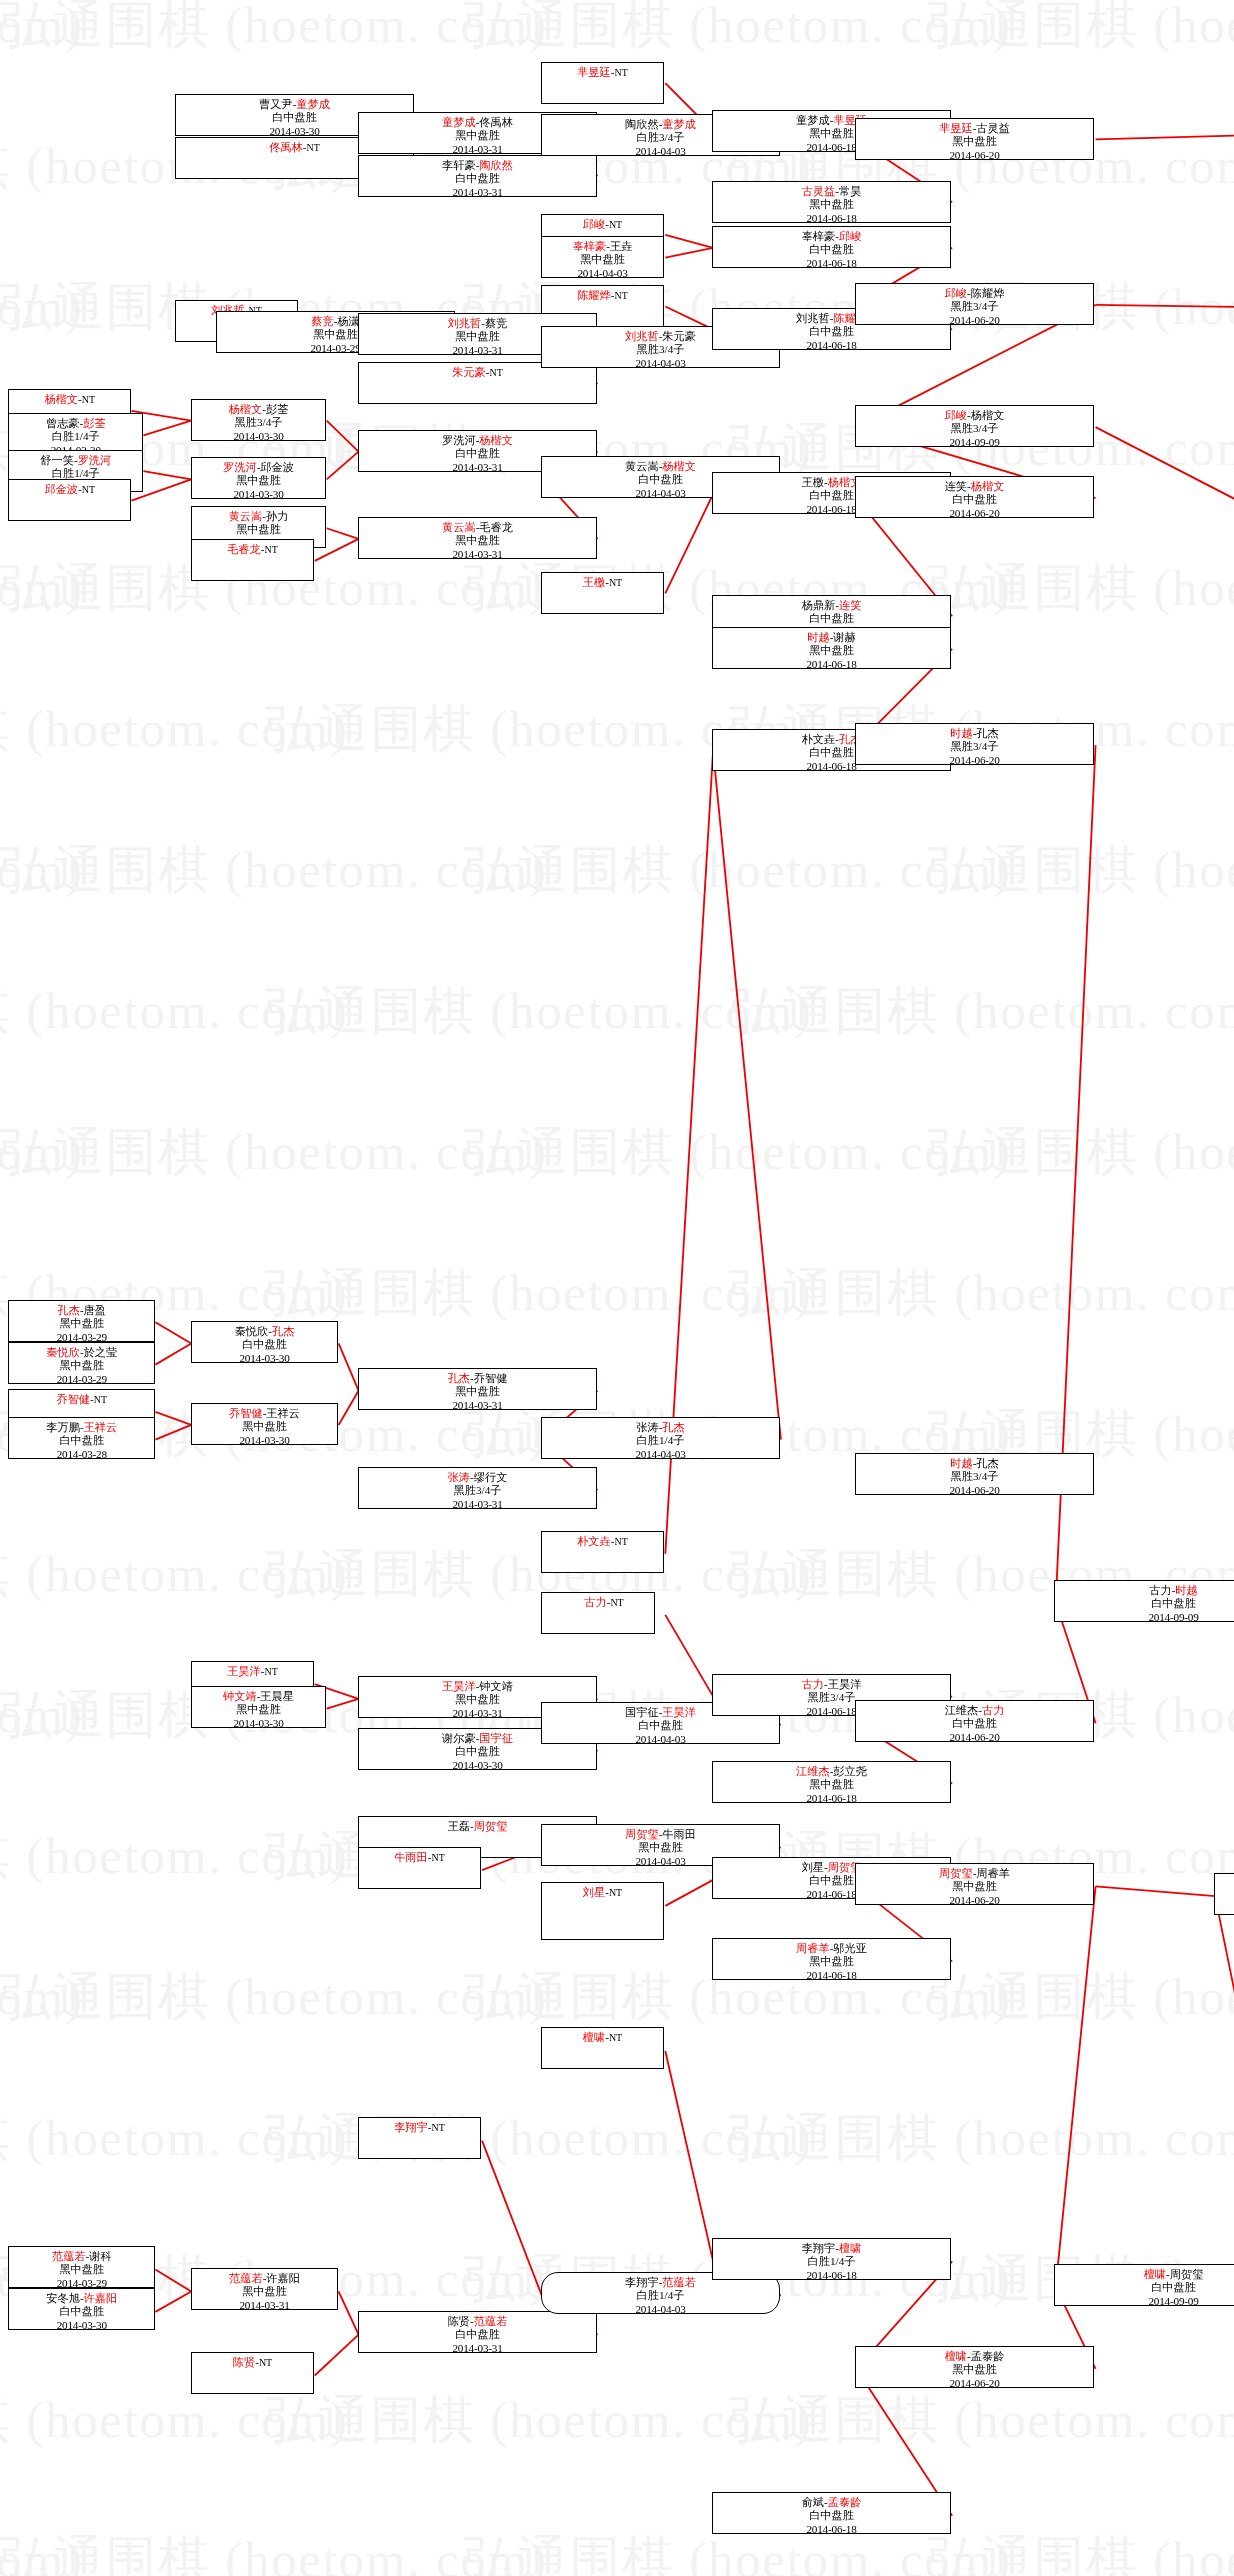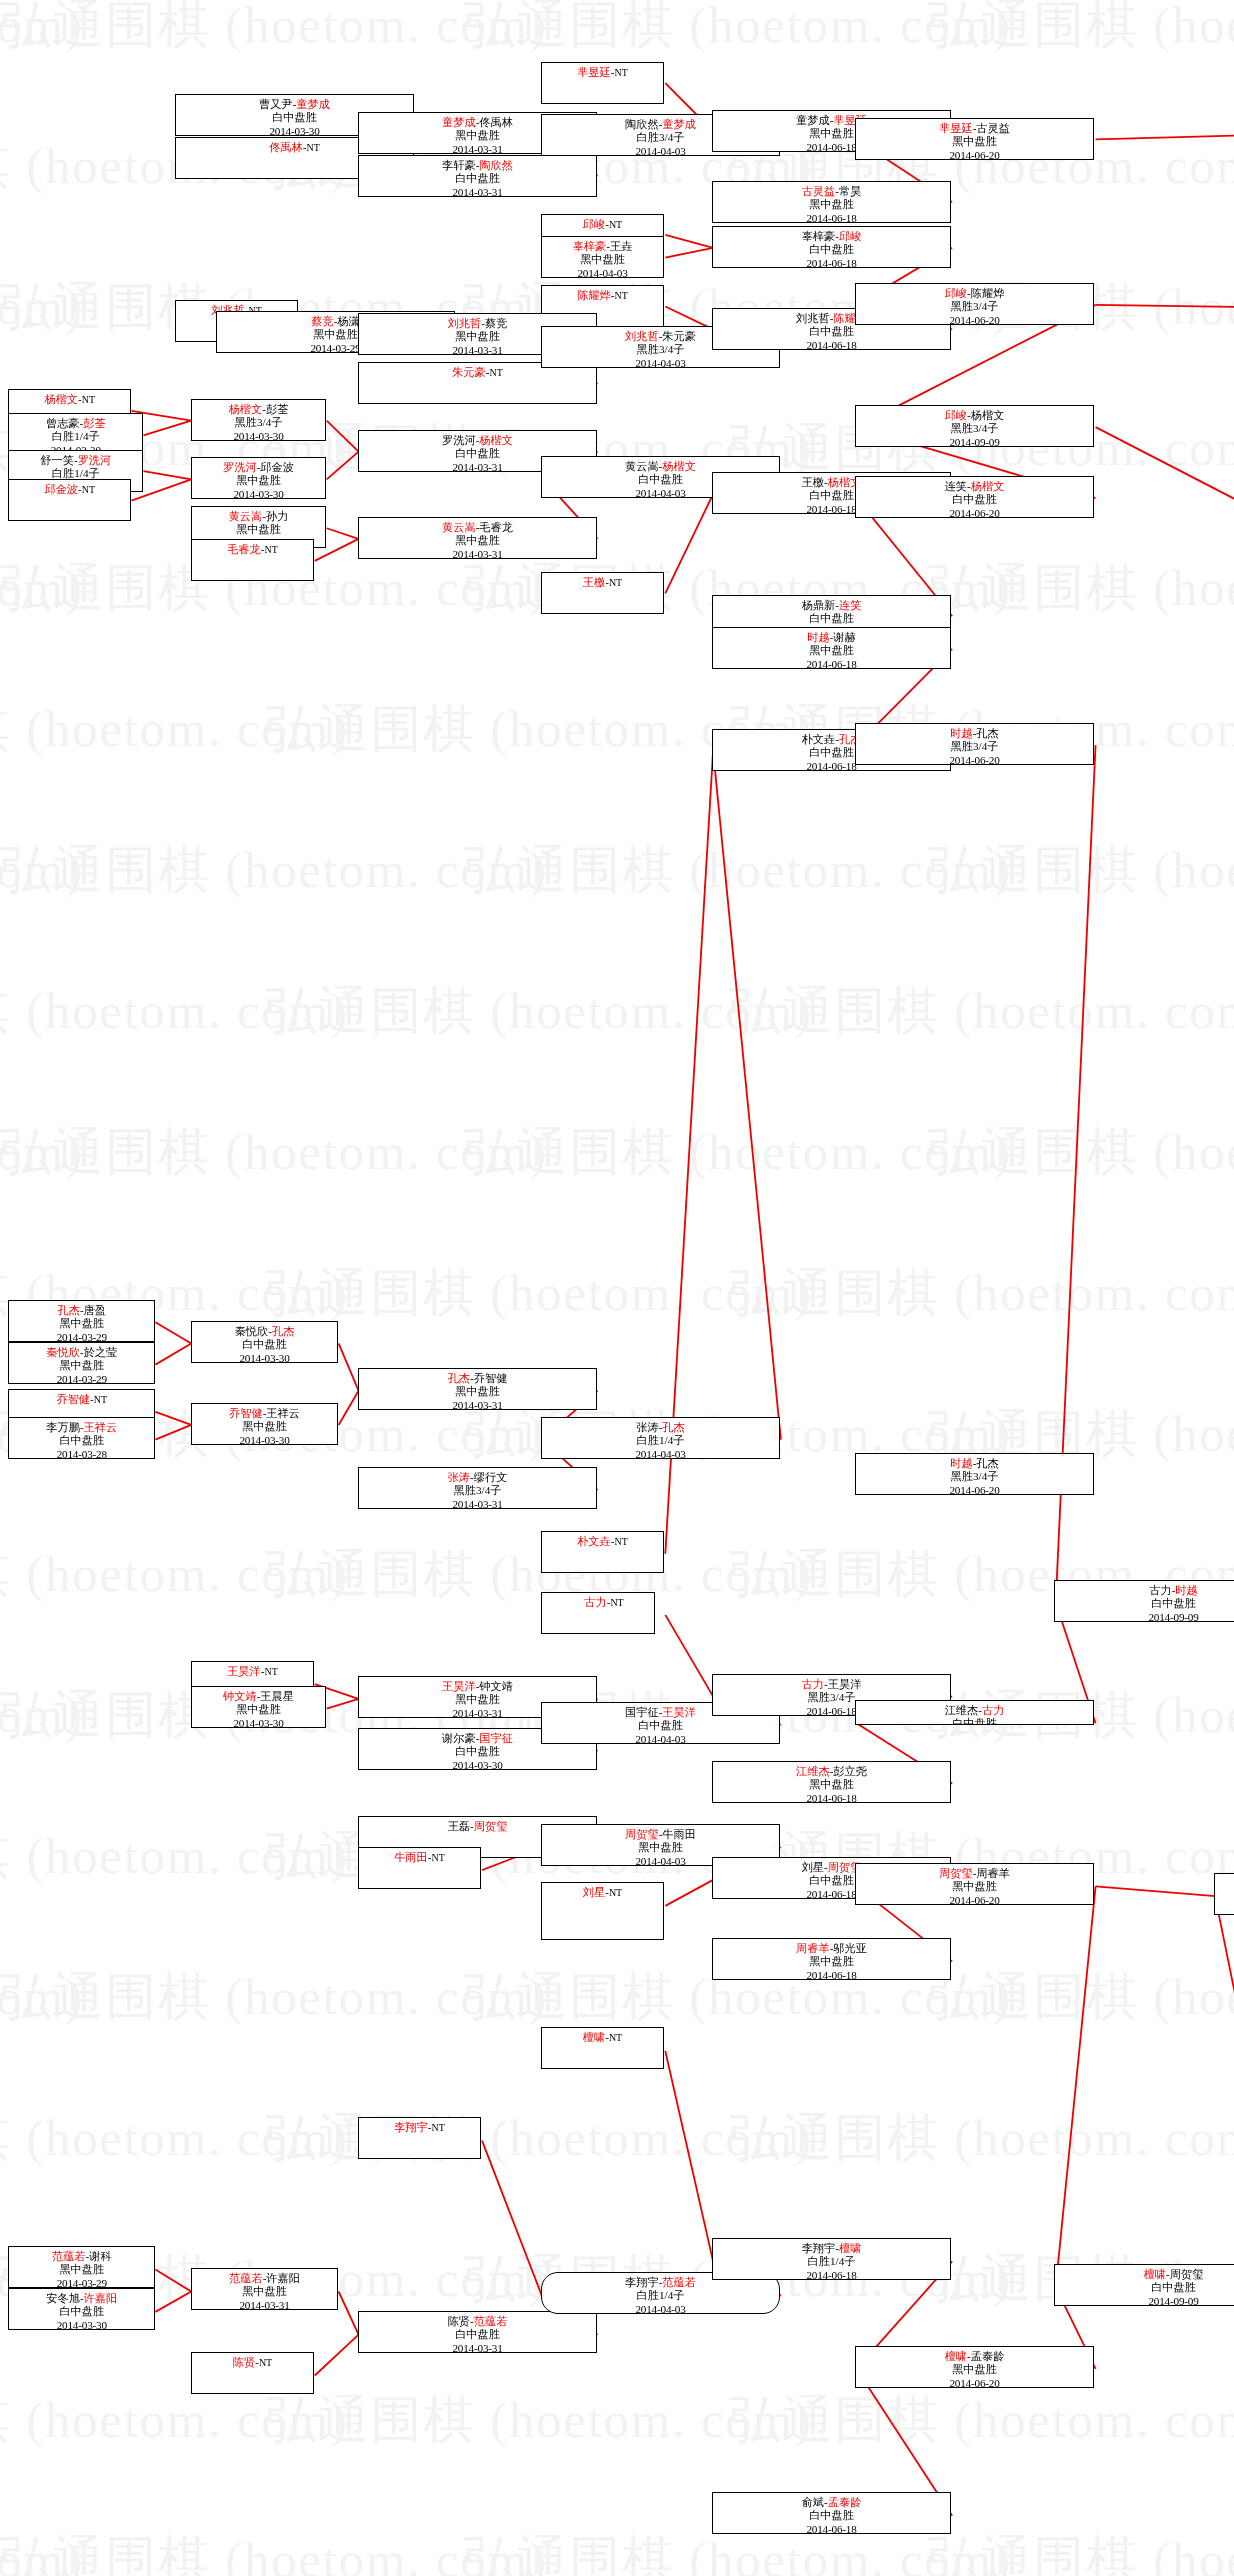--- a/index.html
+++ b/index.html
@@ -478,21 +478,21 @@
       <div class="node" style="left: 712px; top: 1674px; width: 239px; height: 42px;">
         <span class="ln pair"><span class="w">古力</span><span class="sep">-</span><span class="l">王昊洋</span></span>
         <span class="ln res">黑胜3/4子</span>
         <span class="ln dt">2014-06-18</span>
       </div>
       <div class="node" style="left: 712px; top: 1761px; width: 239px; height: 42px;">
         <span class="ln pair"><span class="w">江维杰</span><span class="sep">-</span><span class="l">彭立尧</span></span>
         <span class="ln res">黑中盘胜</span>
         <span class="ln dt">2014-06-18</span>
       </div>
-      <div class="node" style="left: 855px; top: 1700px; width: 239px; height: 25px;">
+      <div class="node" style="left: 855px; top: 1700px; width: 239px; height: 42px;">
         <span class="ln pair"><span class="l">江维杰</span><span class="sep">-</span><span class="w">古力</span></span>
         <span class="ln res">白中盘胜</span>
         <span class="ln dt">2014-06-20</span>
       </div>
       <div class="node" style="left: 1054px; top: 1580px; width: 239px; height: 42px;">
         <span class="ln pair"><span class="l">古力</span><span class="sep">-</span><span class="w">时越</span></span>
         <span class="ln res">白中盘胜</span>
         <span class="ln dt">2014-09-09</span>
       </div>
       <div class="node" style="left: 855px; top: 1453px; width: 239px; height: 42px;">

